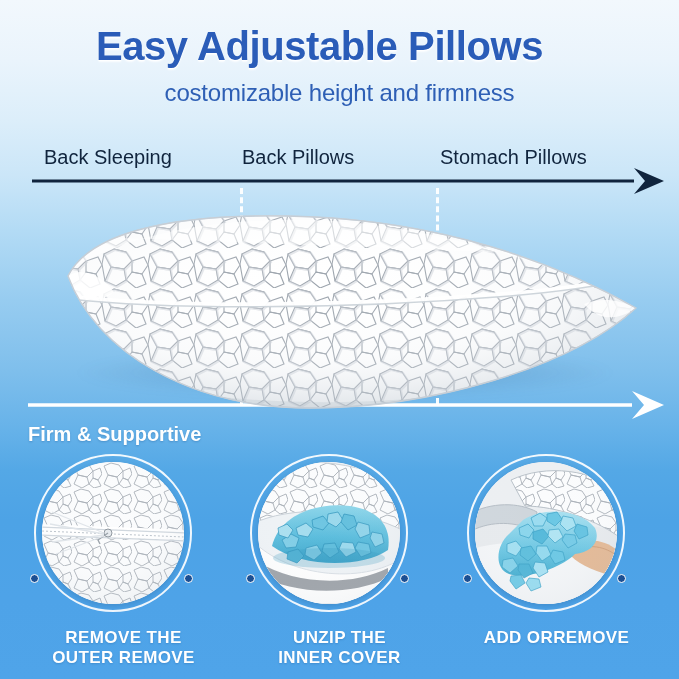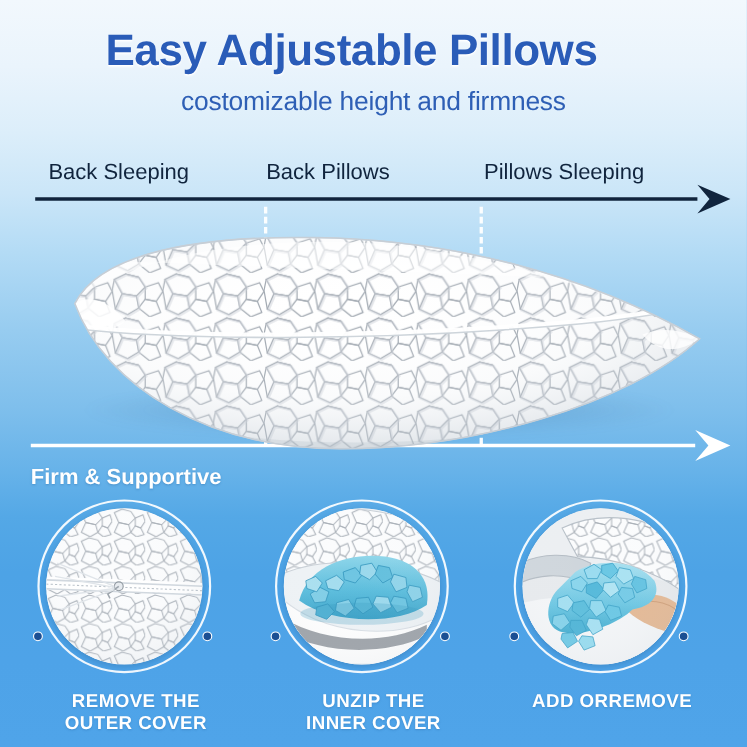--- a/index.html
+++ b/index.html
@@ -101,21 +101,21 @@
 </head>
 <body>
 
 <div id="stage">
 
   <div class="title">Easy Adjustable Pillows</div>
   <div class="subtitle">costomizable height and firmness</div>
 
   <div class="toplabel l1">Back Sleeping</div>
   <div class="toplabel l2">Back Pillows</div>
-  <div class="toplabel l3">Pillows Sleeping</div>
+  <div class="toplabel l3">Stomach Pillows</div>
 
   <svg class="axis" width="679" height="679" viewBox="0 0 679 679">
     <defs>
 
       <pattern id="cells" width="46" height="40" patternUnits="userSpaceOnUse">
         <rect width="46" height="40" fill="#ffffff"></rect>
         <g fill="none" stroke="#9aa2ab" stroke-width="1.1" stroke-linecap="round">
           <path d="M2 6 L12 1 L24 4 L30 13 L22 21 L9 19 Z"></path>
           <path d="M30 13 L42 9 L46 17 L40 26 L30 24 Z"></path>
           <path d="M9 19 L22 21 L24 32 L14 38 L3 33 Z"></path>
@@ -249,21 +249,21 @@
 
           <circle cx="71" cy="71" r="71" fill="none"></circle>
           <rect width="142" height="142" fill="url(#pillowShade)" opacity=".35"></rect>
         </g>
       </svg>
     </div>
     <div class="dot left"></div>
     <div class="dot right"></div>
     <div class="caption">
       <span>REMOVE THE</span>
-      <span>OUTER COVER</span>
+      <span>OUTER REMOVE</span>
     </div>
   </div>
 
   <div class="circle-block cb2">
     <div class="ring"></div>
     <div class="photo">
       <svg width="142" height="142" viewBox="0 0 142 142">
         <defs>
           <clipPath id="c2">
               <circle cx="71" cy="71" r="71"></circle>

